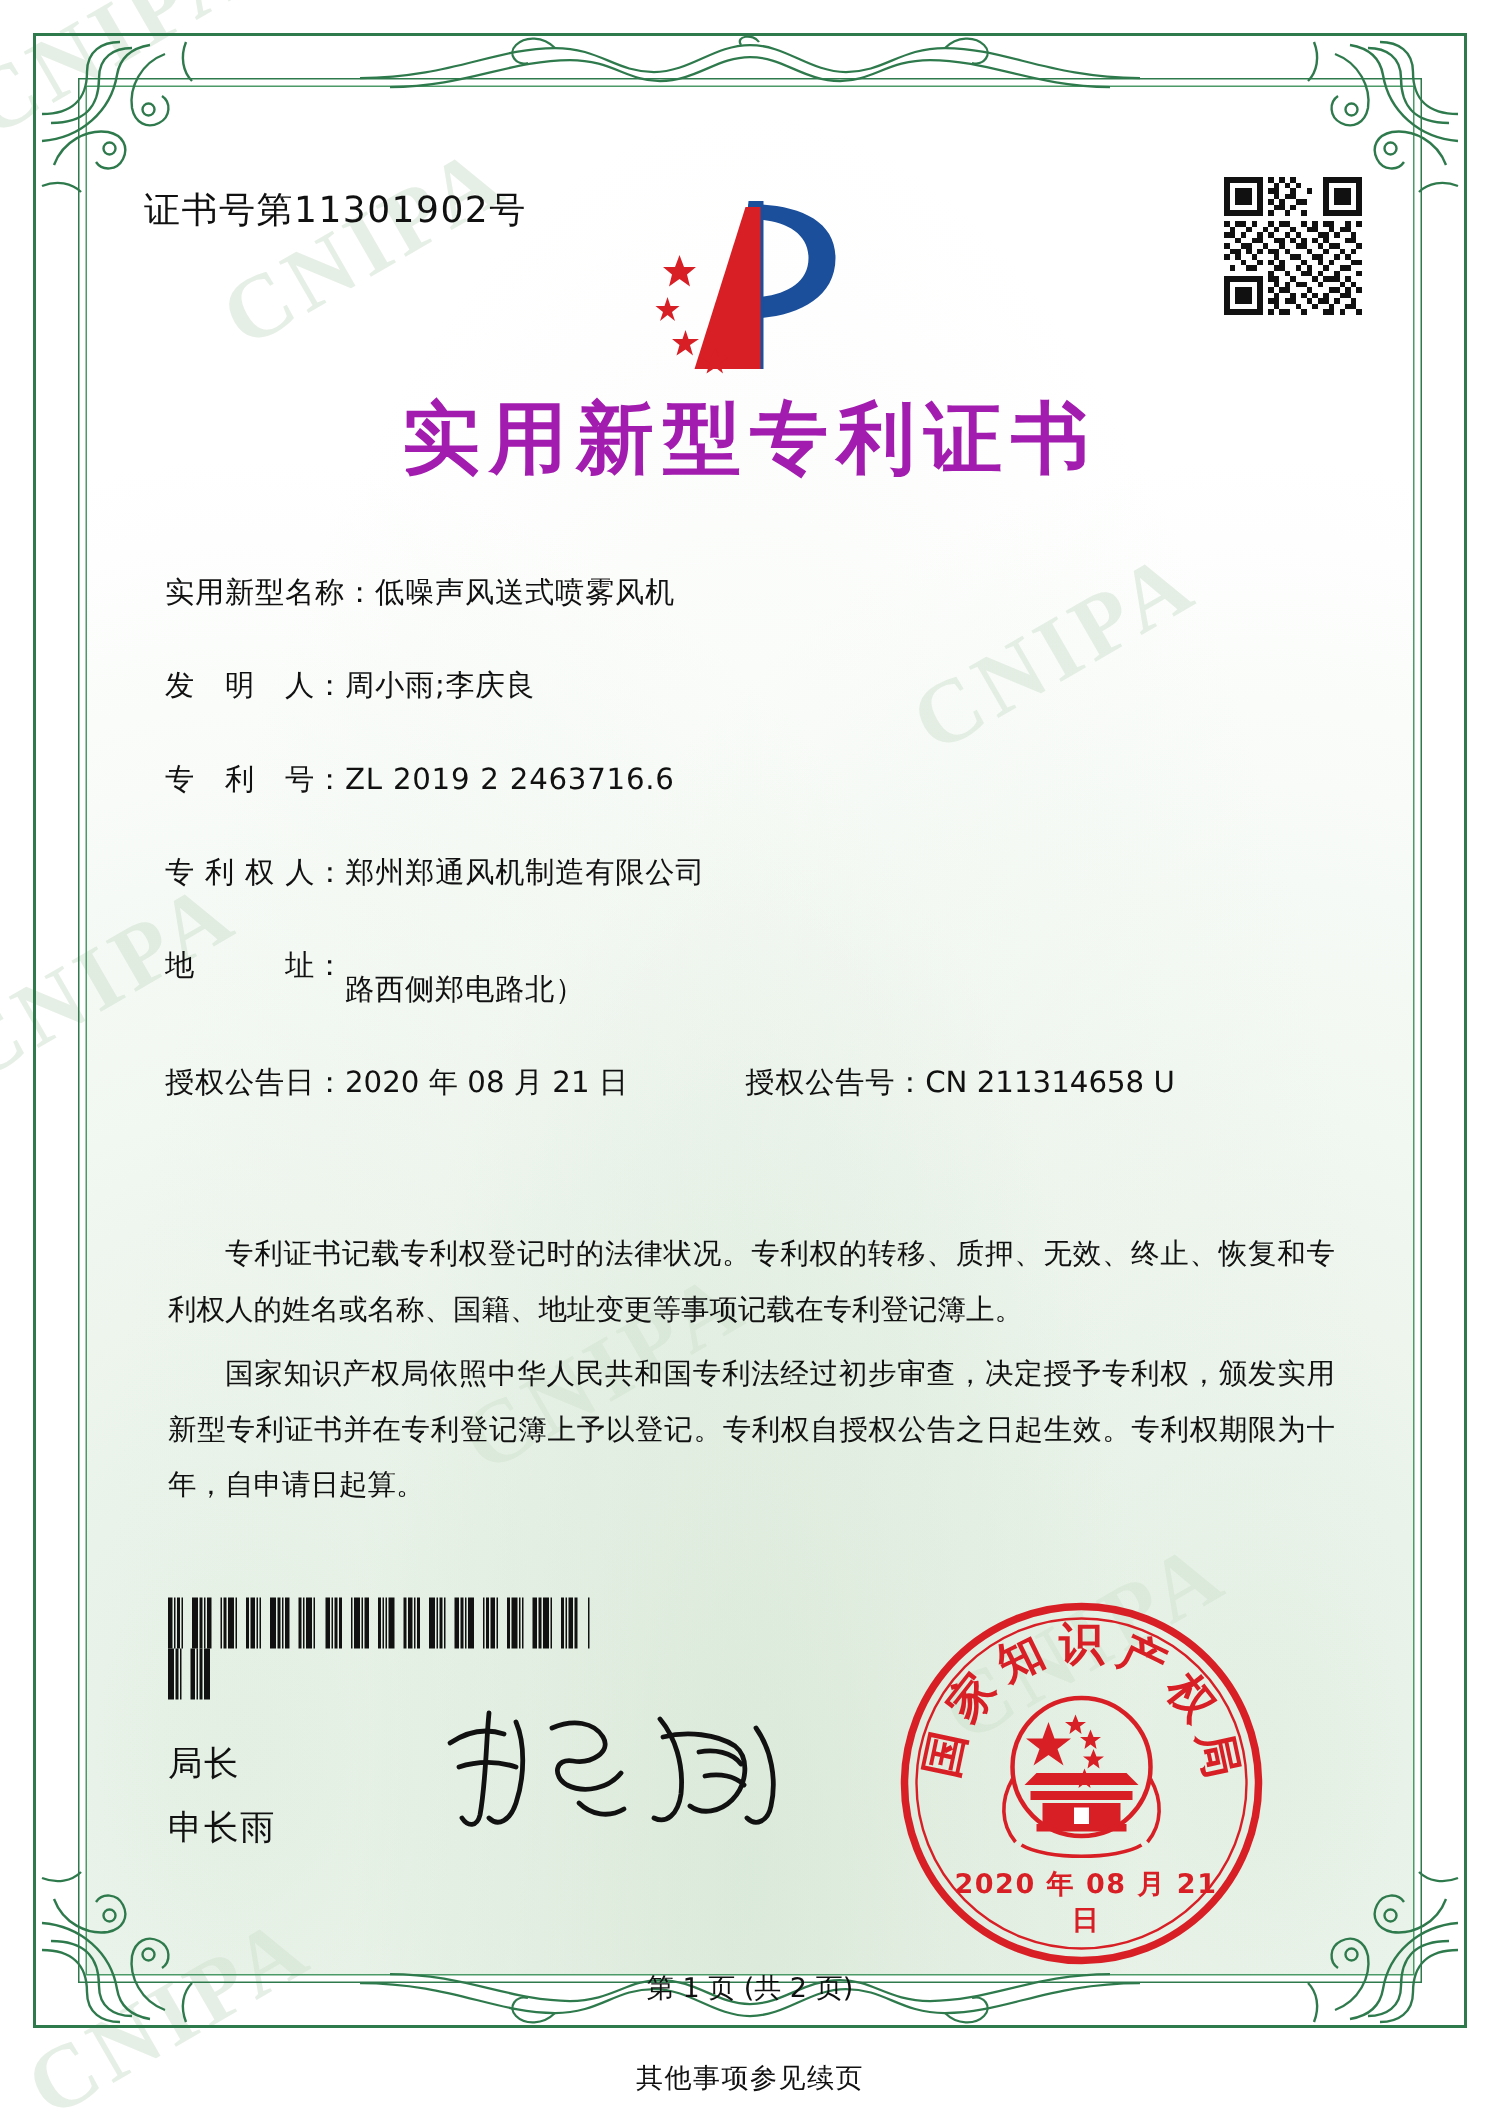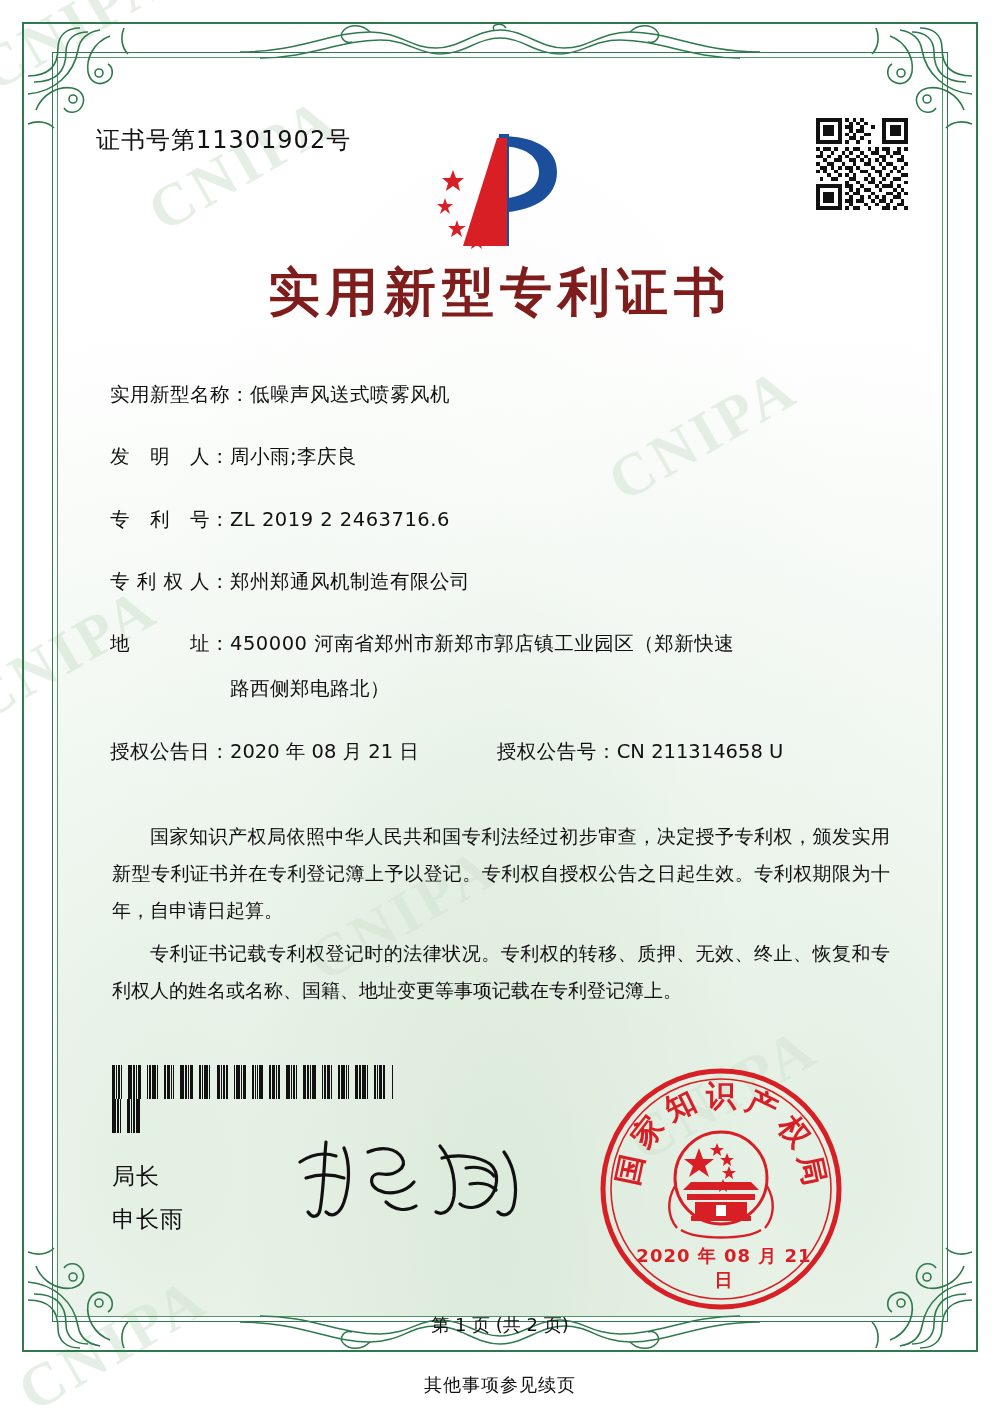--- a/index.html
+++ b/index.html
@@ -108,21 +108,21 @@
     transform: translateX(-50%);
     width: 170px; height: 126px;
   }
   .title {
     position: absolute;
     left: 0; right: 0; top: 258px;
     text-align: center;
     font-size: 52px;
     font-weight: bold;
     letter-spacing: 6px;
-    color: #7f1d1d;
+    color: #a21caf;
     font-family: "DejaVu Sans", "Liberation Sans", sans-serif;
   }
 
   
   .fields {
     position: absolute;
     left: 110px; top: 380px;
     width: 790px;
     font-size: 19.5px;
     color: #111;
@@ -504,36 +504,35 @@
       <span class="lbl">专　利　号：</span>
       <span class="val">ZL 2019 2 2463716.6</span>
     </div>
     <div class="row">
       <span class="lbl">专 利 权 人：</span>
       <span class="val">郑州郑通风机制造有限公司</span>
     </div>
     <div class="row">
       <span class="lbl">地　　　址：</span>
       <span class="val">
-        <span>450000 河南省郑州市新郑市郭店镇工业园区（郑新快速</span>
         <span class="l2">路西侧郑电路北）</span>
       </span>
     </div>
     <div class="row two-col">
       <span class="lbl">授权公告日：</span>
       <span>2020 年 08 月 21 日</span>
       <span class="spacer"></span>
       <span class="lbl">授权公告号：</span>
       <span>CN 211314658 U</span>
     </div>
   </div>
 
   <div class="paras">
+    <p>专利证书记载专利权登记时的法律状况。专利权的转移、质押、无效、终止、恢复和专利权人的姓名或名称、国籍、地址变更等事项记载在专利登记簿上。</p>
     <p>国家知识产权局依照中华人民共和国专利法经过初步审查，决定授予专利权，颁发实用新型专利证书并在专利登记簿上予以登记。专利权自授权公告之日起生效。专利权期限为十年，自申请日起算。</p>
-    <p>专利证书记载专利权登记时的法律状况。专利权的转移、质押、无效、终止、恢复和专利权人的姓名或名称、国籍、地址变更等事项记载在专利登记簿上。</p>
   </div>
 
   <div class="barcode">
     <span style="width:3px"></span><span style="width:1px"></span><span style="width:2px"></span><span style="width:1px"></span>
     <span style="width:4px"></span><span style="width:2px"></span><span style="width:1px"></span><span style="width:3px"></span>
     <span style="width:1px"></span><span style="width:2px"></span><span style="width:4px"></span><span style="width:1px"></span>
     <span style="width:2px"></span><span style="width:3px"></span><span style="width:1px"></span><span style="width:1px"></span>
     <span style="width:4px"></span><span style="width:2px"></span><span style="width:1px"></span><span style="width:3px"></span>
     <span style="width:2px"></span><span style="width:1px"></span><span style="width:4px"></span><span style="width:1px"></span>
     <span style="width:3px"></span><span style="width:1px"></span><span style="width:2px"></span><span style="width:2px"></span>

